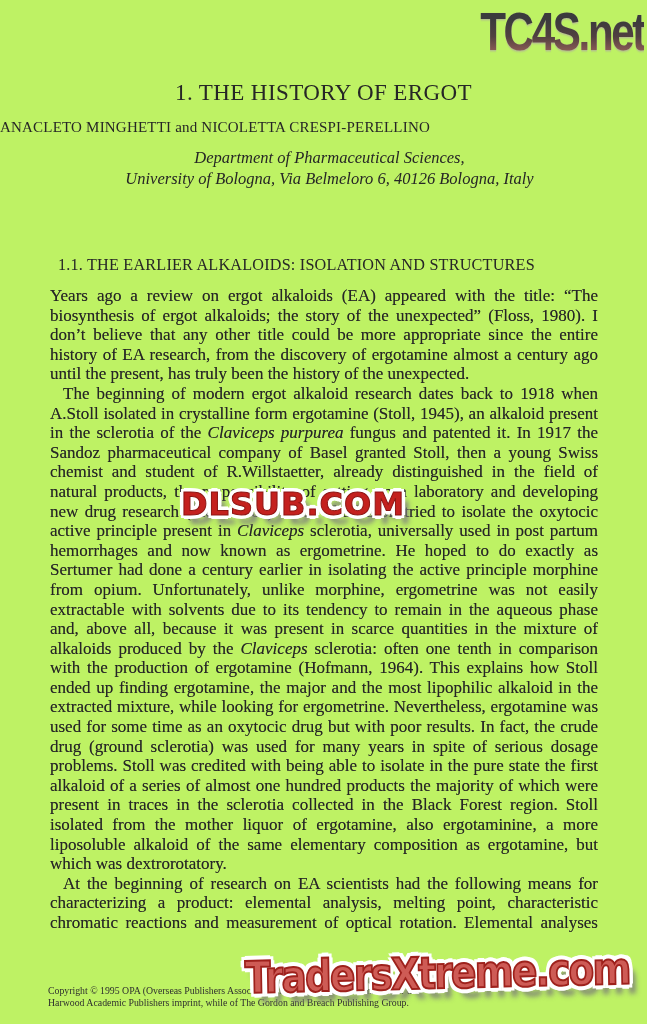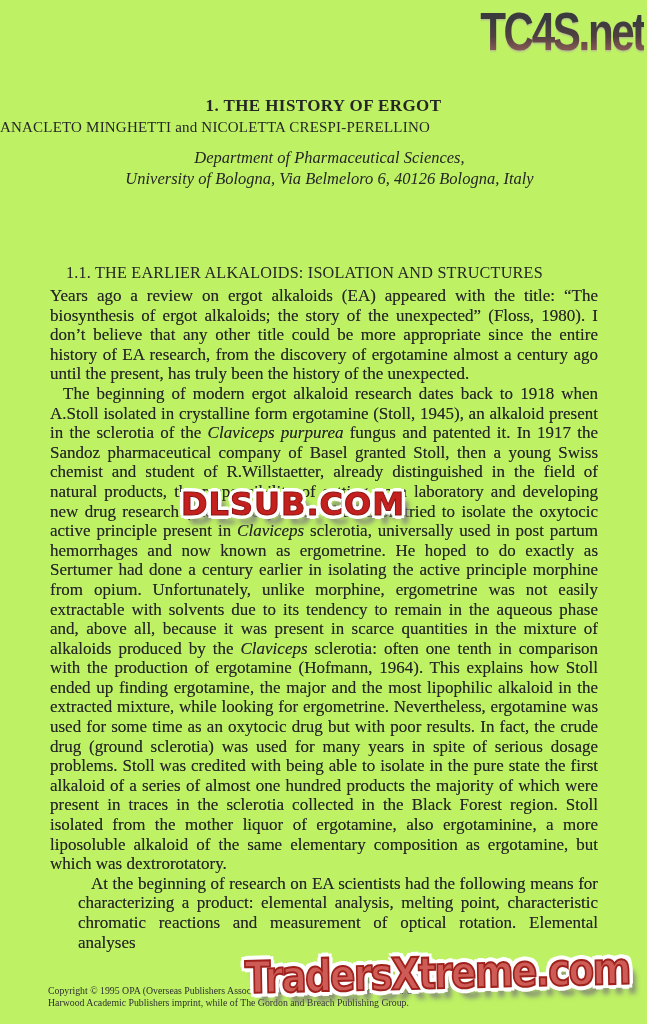--- a/index.html
+++ b/index.html
@@ -3,43 +3,43 @@
 <meta charset="utf-8">
 <style>
   html,body{margin:0;padding:0;background:#888;}
   .page{
     position:relative;width:647px;height:1024px;margin:0 auto;
     background:#bef264;overflow:hidden;
     font-family:"Liberation Serif",serif;color:#262626;
   }
   
   .chapter-title{
-    position:absolute;top:80px;left:0;right:0;margin:16px;
-    text-align:center;font-size:17px;font-weight:bold;letter-spacing:.4px;
+    position:absolute;top:80px;left:0;right:0;margin:0;
+    text-align:center;font-size:23px;font-weight:normal;letter-spacing:.4px;
   }
   .authors{
     position:absolute;top:119px;left:0;right:0;
     font-size:15px;letter-spacing:.2px;
   }
   .affil{position:absolute;left:0;right:0;text-align:center;font-style:italic;font-size:16.5px;margin-left:12px;}
   .affil-1{top:148px;}
   .affil-2{top:169px;font-style:italic;}
   .section-heading{
-    position:absolute;top:248px;left:50px;margin:16px;
+    position:absolute;top:248px;left:50px;margin:8px;
     font-size:16.2px;font-weight:normal;letter-spacing:.2px;white-space:nowrap;
   }
   
   .body-text{
     position:absolute;top:286px;left:50px;width:548px;
     font-size:17px;line-height:19.6px;text-align:justify;
     text-shadow:0 0 .4px rgba(38,38,38,.55);
   }
   .body-text p{margin:0;}
   .body-text p.indent{text-indent:13px;}
-  .body-text p:last-child{text-align-last:justify;margin-left:28px;}
+  .body-text p:last-child{text-align-last:justify;}
   
   .pageno{
     position:absolute;top:960px;left:0;right:0;
     text-align:center;font-size:14px;
   }
   .footer{
     position:absolute;left:48px;top:985px;
     font-size:9.8px;line-height:11.8px;color:#2e2e2e;white-space:nowrap;
   }
   

